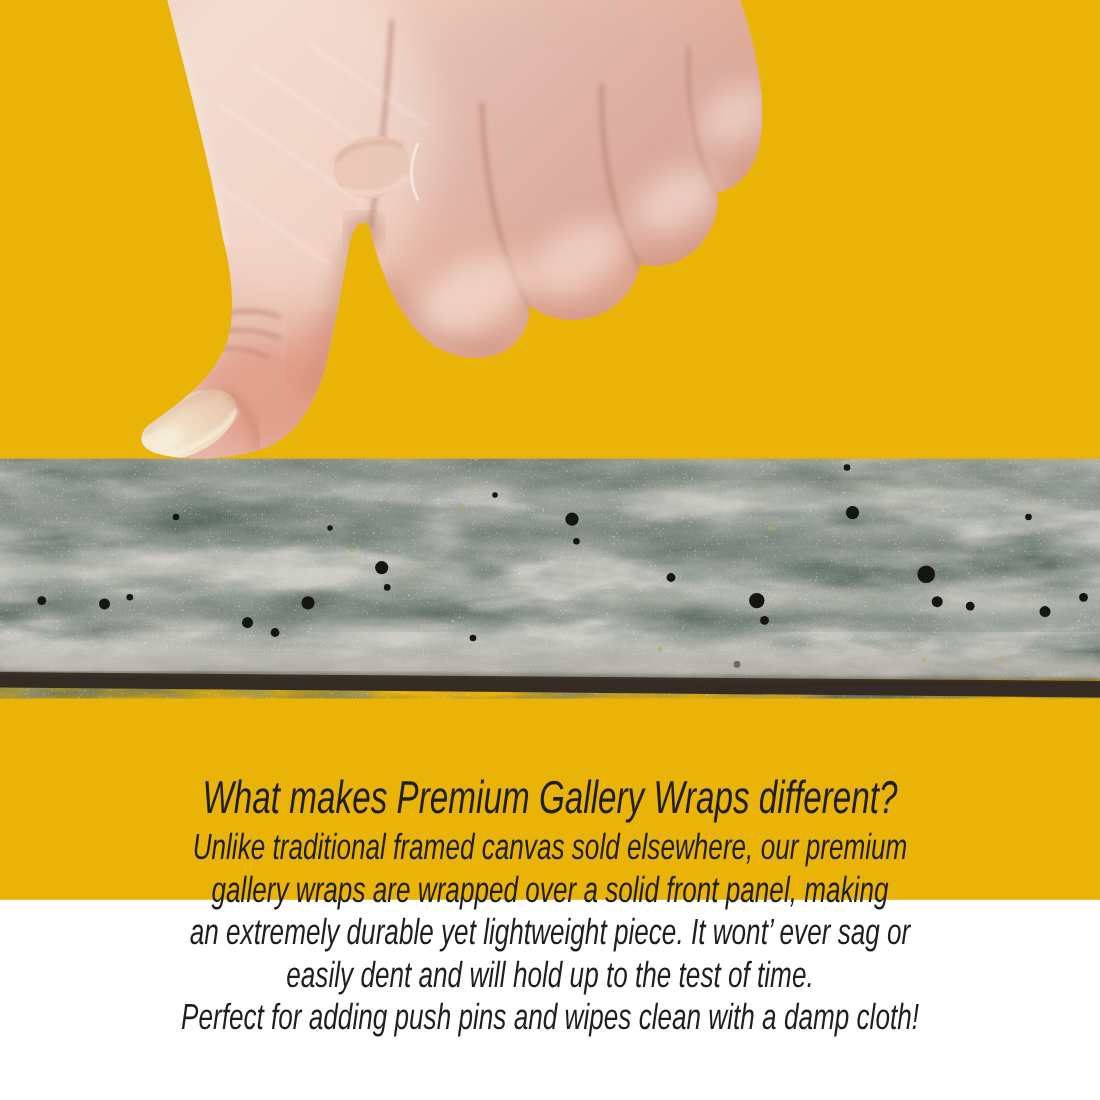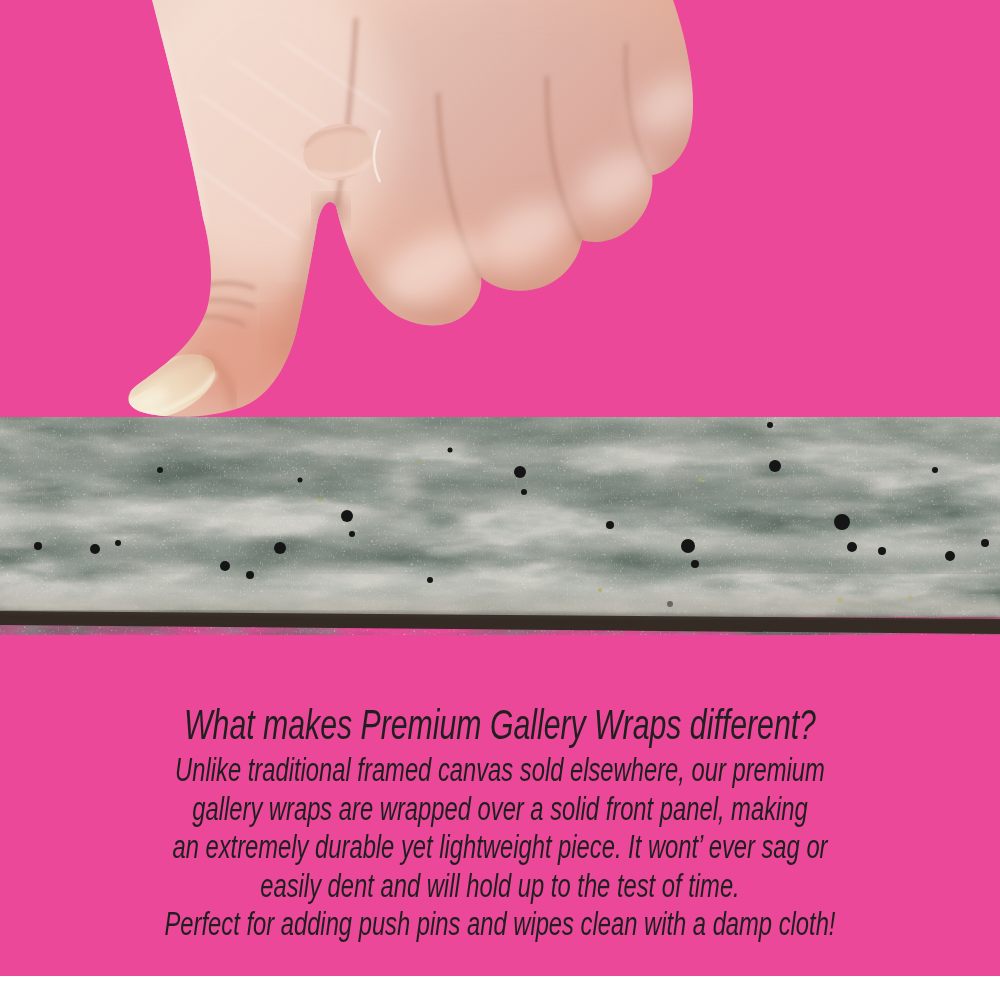--- a/index.html
+++ b/index.html
@@ -2,21 +2,21 @@
 <html><head>
 <meta charset="utf-8">
 <style>
   html,body { margin:0; padding:0; }
   body {
     width:1000px; height:1000px;
     background:#ffffff;
     overflow:hidden;
     font-family:"Liberation Sans", sans-serif;
   }
-  .stage { position:relative; width:1000px; height:976px; background:#ec4899; }
+  .stage { position:relative; width:1000px; height:818px; background:#eab308; }
   .photo { position:absolute; top:0; left:0; }
   .caption {
     position:absolute;
     top:702px; left:0; width:1000px;
     text-align:center;
     font-style:italic;
     color:#1f1f1f;
     transform:scaleX(0.72);
     transform-origin:500px 0;
   }

